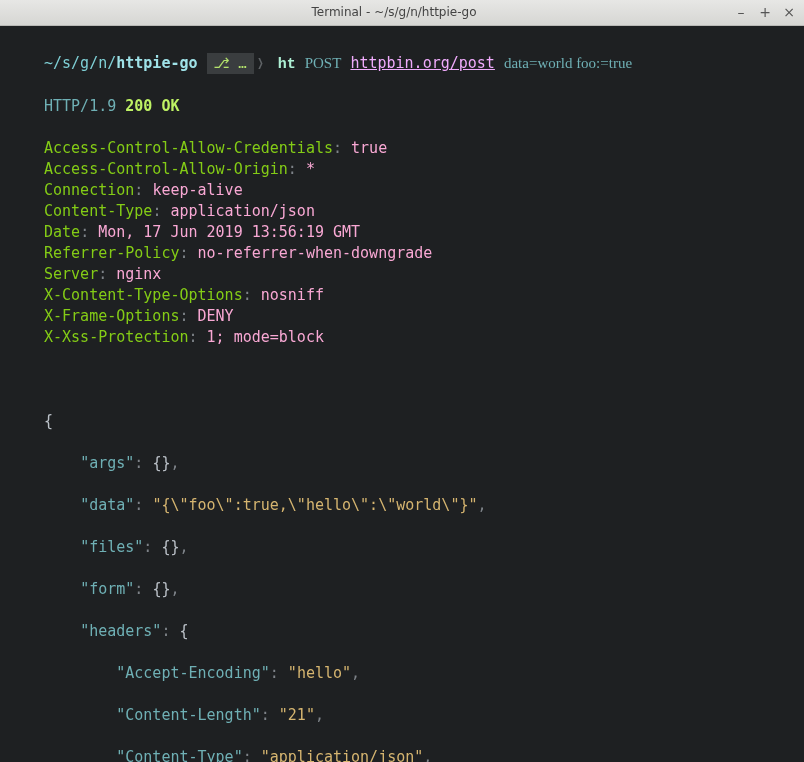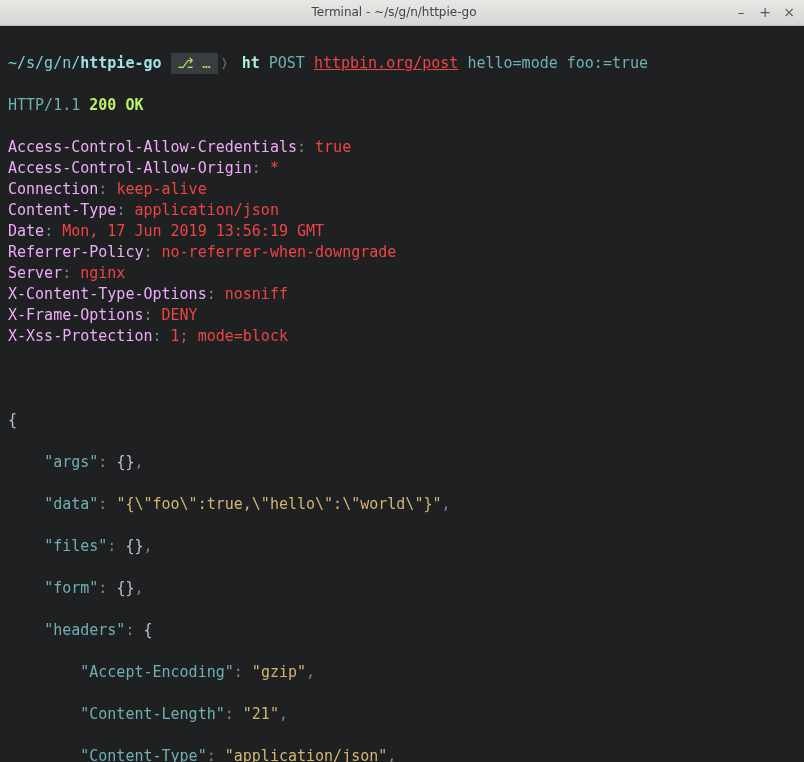--- a/index.html
+++ b/index.html
@@ -39,33 +39,34 @@
   }
   .tb-btn { width: 14px; text-align: center; cursor: default; }
 
   
   .term {
     background: #1e2022;
     color: #bcc2c9;
     padding: 6px 4px 8px 8px;
     height: calc(762px - 26px);
     white-space: pre;
+    margin-left: 36px;
   }
   .line { display: block; }
 
   
   .c-cwd   { color: #7fd0d6; }       
   .c-cwdl  { color: #9fe2e8; font-weight: bold; } 
-  .c-cmd   { color: #aef0d4; font-weight: bold; }       
-  .c-url   { color: #ef4444; text-decoration: underline; }
-  .c-args  { color: #6fb0b5; }
+  .c-cmd   { color: #aef0d4; font-weight: bold; font-family: Liberation Mono, monospace; }       
+  .c-url   { color: #f0abfc; text-decoration: underline; }
+  .c-args  { color: #6fb0b5; font-family: Liberation Serif, serif; }
   .c-proto { color: #6fb0b5; }       
   .c-status{ color: #bef264; font-weight: bold; }
-  .c-hkey  { color: #f0abfc; }
-  .c-hval  { color: #ef4444; }
+  .c-hkey  { color: #84cc16; }
+  .c-hval  { color: #f9a8d4; }
   .c-gray  { color: #7e8389; }
   .c-key   { color: #6fb0b5; }       
   .c-str   { color: #d6b570; }
   .c-badge-bg {
     display: inline-flex;
     align-items: center;
     padding: 0 7px;
     height: 21px;
     font-size: 14px;
   }
@@ -87,31 +88,31 @@
 <div class="titlebar">
   <div class="titlebar-title">Terminal - ~/s/g/n/httpie-go</div>
   <div class="titlebar-controls">
     <div class="tb-btn">–</div>
     <div class="tb-btn">+</div>
     <div class="tb-btn">×</div>
   </div>
 </div>
 
 <div class="term">
-<span class="line"><span class="c-cwd">~/s/g/n/</span><span class="c-cwdl">httpie-go</span> <span class="c-badge-bg c-branch-badge"><span>⎇</span>&nbsp;<span>…</span></span><span class="prompt-sep">❯</span> <span class="c-cmd">ht</span> <span class="c-args">POST</span> <span class="c-url">httpbin.org/post</span> <span class="c-args">hello=mode foo:=true</span></span>
-<span class="line"><span class="c-proto">HTTP/1.1</span> <span class="c-status">200 OK</span></span>
+<span class="line"><span class="c-cwd">~/s/g/n/</span><span class="c-cwdl">httpie-go</span> <span class="c-badge-bg c-branch-badge"><span>⎇</span>&nbsp;<span>…</span></span><span class="prompt-sep">❯</span> <span class="c-cmd">ht</span> <span class="c-args">POST</span> <span class="c-url">httpbin.org/post</span> <span class="c-args">data=world foo:=true</span></span>
+<span class="line"><span class="c-proto">HTTP/1.9</span> <span class="c-status">200 OK</span></span>
 <span id="headers-out"><span class="line"><span class="c-hkey">Access-Control-Allow-Credentials</span><span class="c-gray">: </span><span class="c-hval">true</span></span><span class="line"><span class="c-hkey">Access-Control-Allow-Origin</span><span class="c-gray">: </span><span class="c-hval">*</span></span><span class="line"><span class="c-hkey">Connection</span><span class="c-gray">: </span><span class="c-hval">keep-alive</span></span><span class="line"><span class="c-hkey">Content-Type</span><span class="c-gray">: </span><span class="c-hval">application/json</span></span><span class="line"><span class="c-hkey">Date</span><span class="c-gray">: </span><span class="c-hval">Mon, 17 Jun 2019 13:56:19 GMT</span></span><span class="line"><span class="c-hkey">Referrer-Policy</span><span class="c-gray">: </span><span class="c-hval">no-referrer-when-downgrade</span></span><span class="line"><span class="c-hkey">Server</span><span class="c-gray">: </span><span class="c-hval">nginx</span></span><span class="line"><span class="c-hkey">X-Content-Type-Options</span><span class="c-gray">: </span><span class="c-hval">nosniff</span></span><span class="line"><span class="c-hkey">X-Frame-Options</span><span class="c-gray">: </span><span class="c-hval">DENY</span></span><span class="line"><span class="c-hkey">X-Xss-Protection</span><span class="c-gray">: </span><span class="c-hval">1; mode=block</span></span></span>
 <span class="line"> </span>
 <span class="line">{</span>
 <span class="line">    <span class="c-key">"args"</span><span class="c-gray">: </span><span>{}</span><span class="c-gray">,</span></span>
 <span class="line">    <span class="c-key">"data"</span><span class="c-gray">: </span><span class="c-str">"{\"foo\":true,\"hello\":\"world\"}"</span><span class="c-gray">,</span></span>
 <span class="line">    <span class="c-key">"files"</span><span class="c-gray">: </span><span>{}</span><span class="c-gray">,</span></span>
 <span class="line">    <span class="c-key">"form"</span><span class="c-gray">: </span><span>{}</span><span class="c-gray">,</span></span>
 <span class="line">    <span class="c-key">"headers"</span><span class="c-gray">: </span>{</span>
-<span class="line">        <span class="c-key">"Accept-Encoding"</span><span class="c-gray">: </span><span class="c-str">"<span>gzip</span>"</span><span class="c-gray">,</span></span>
+<span class="line">        <span class="c-key">"Accept-Encoding"</span><span class="c-gray">: </span><span class="c-str">"<span>hello</span>"</span><span class="c-gray">,</span></span>
 <span class="line">        <span class="c-key">"Content-Length"</span><span class="c-gray">: </span><span class="c-str">"<span>21</span>"</span><span class="c-gray">,</span></span>
 <span class="line">        <span class="c-key">"Content-Type"</span><span class="c-gray">: </span><span class="c-str">"<span>application/json</span>"</span><span class="c-gray">,</span></span>
 
 
 
 
 
 
 
 

